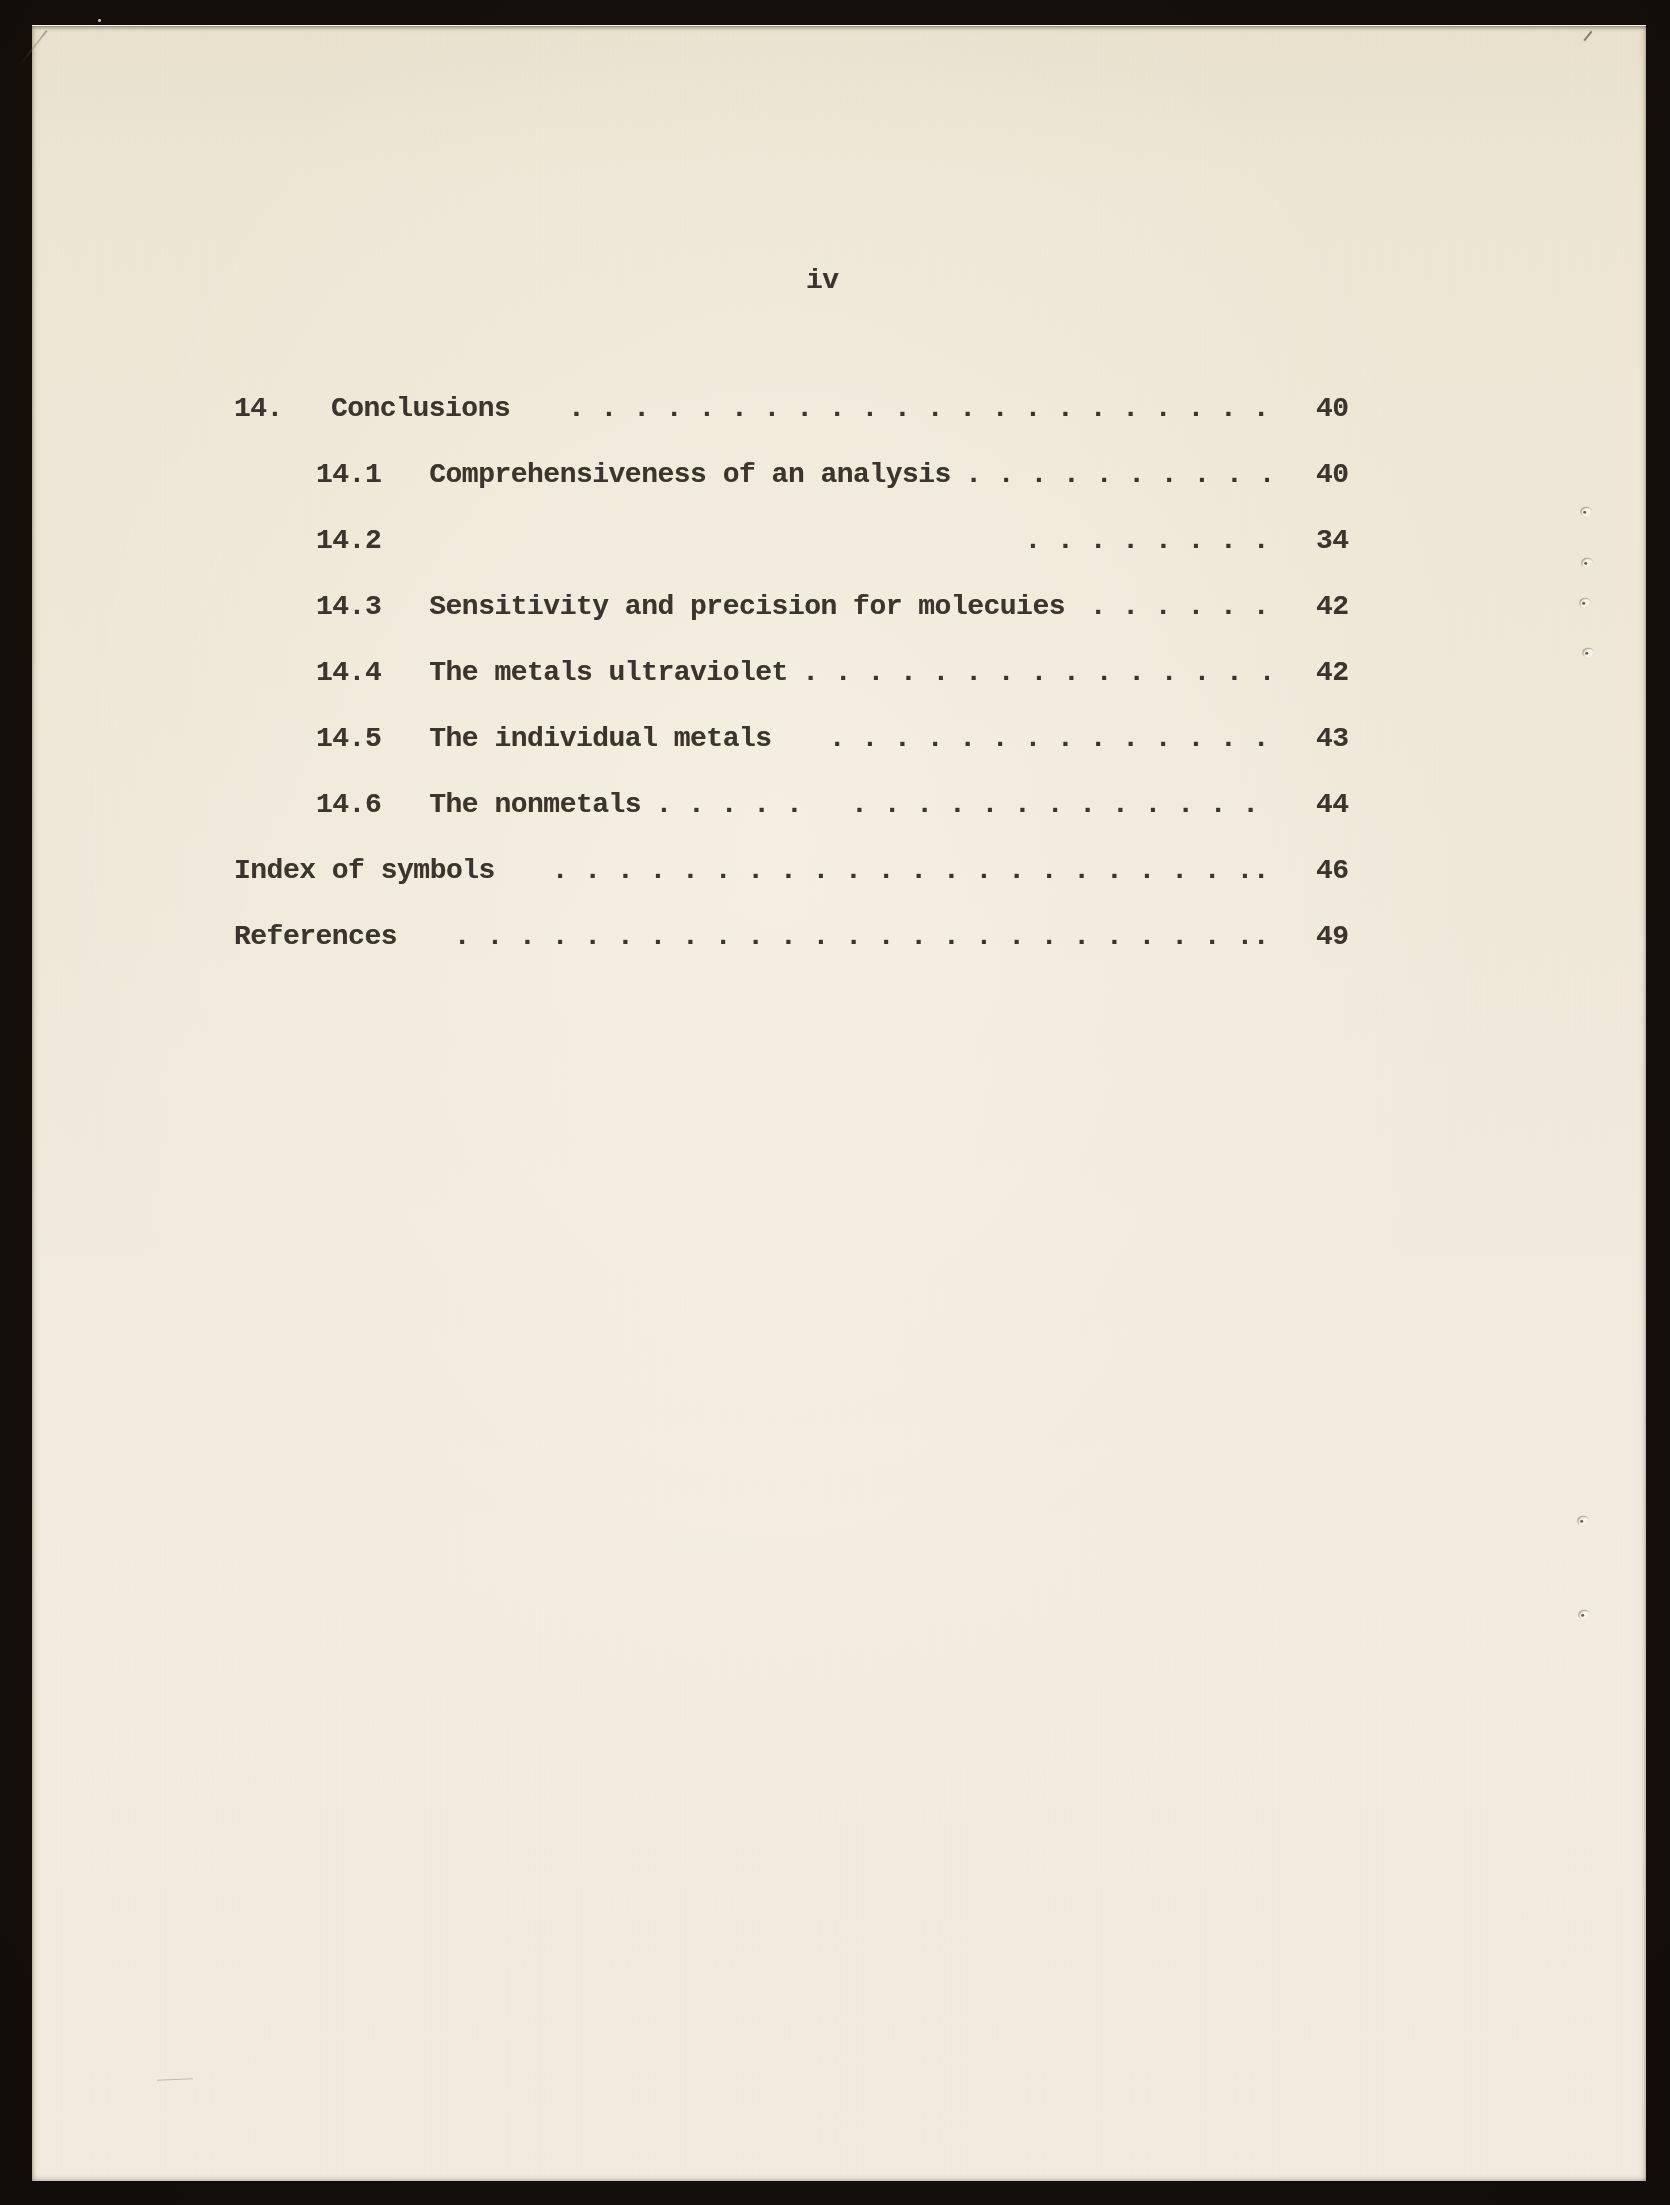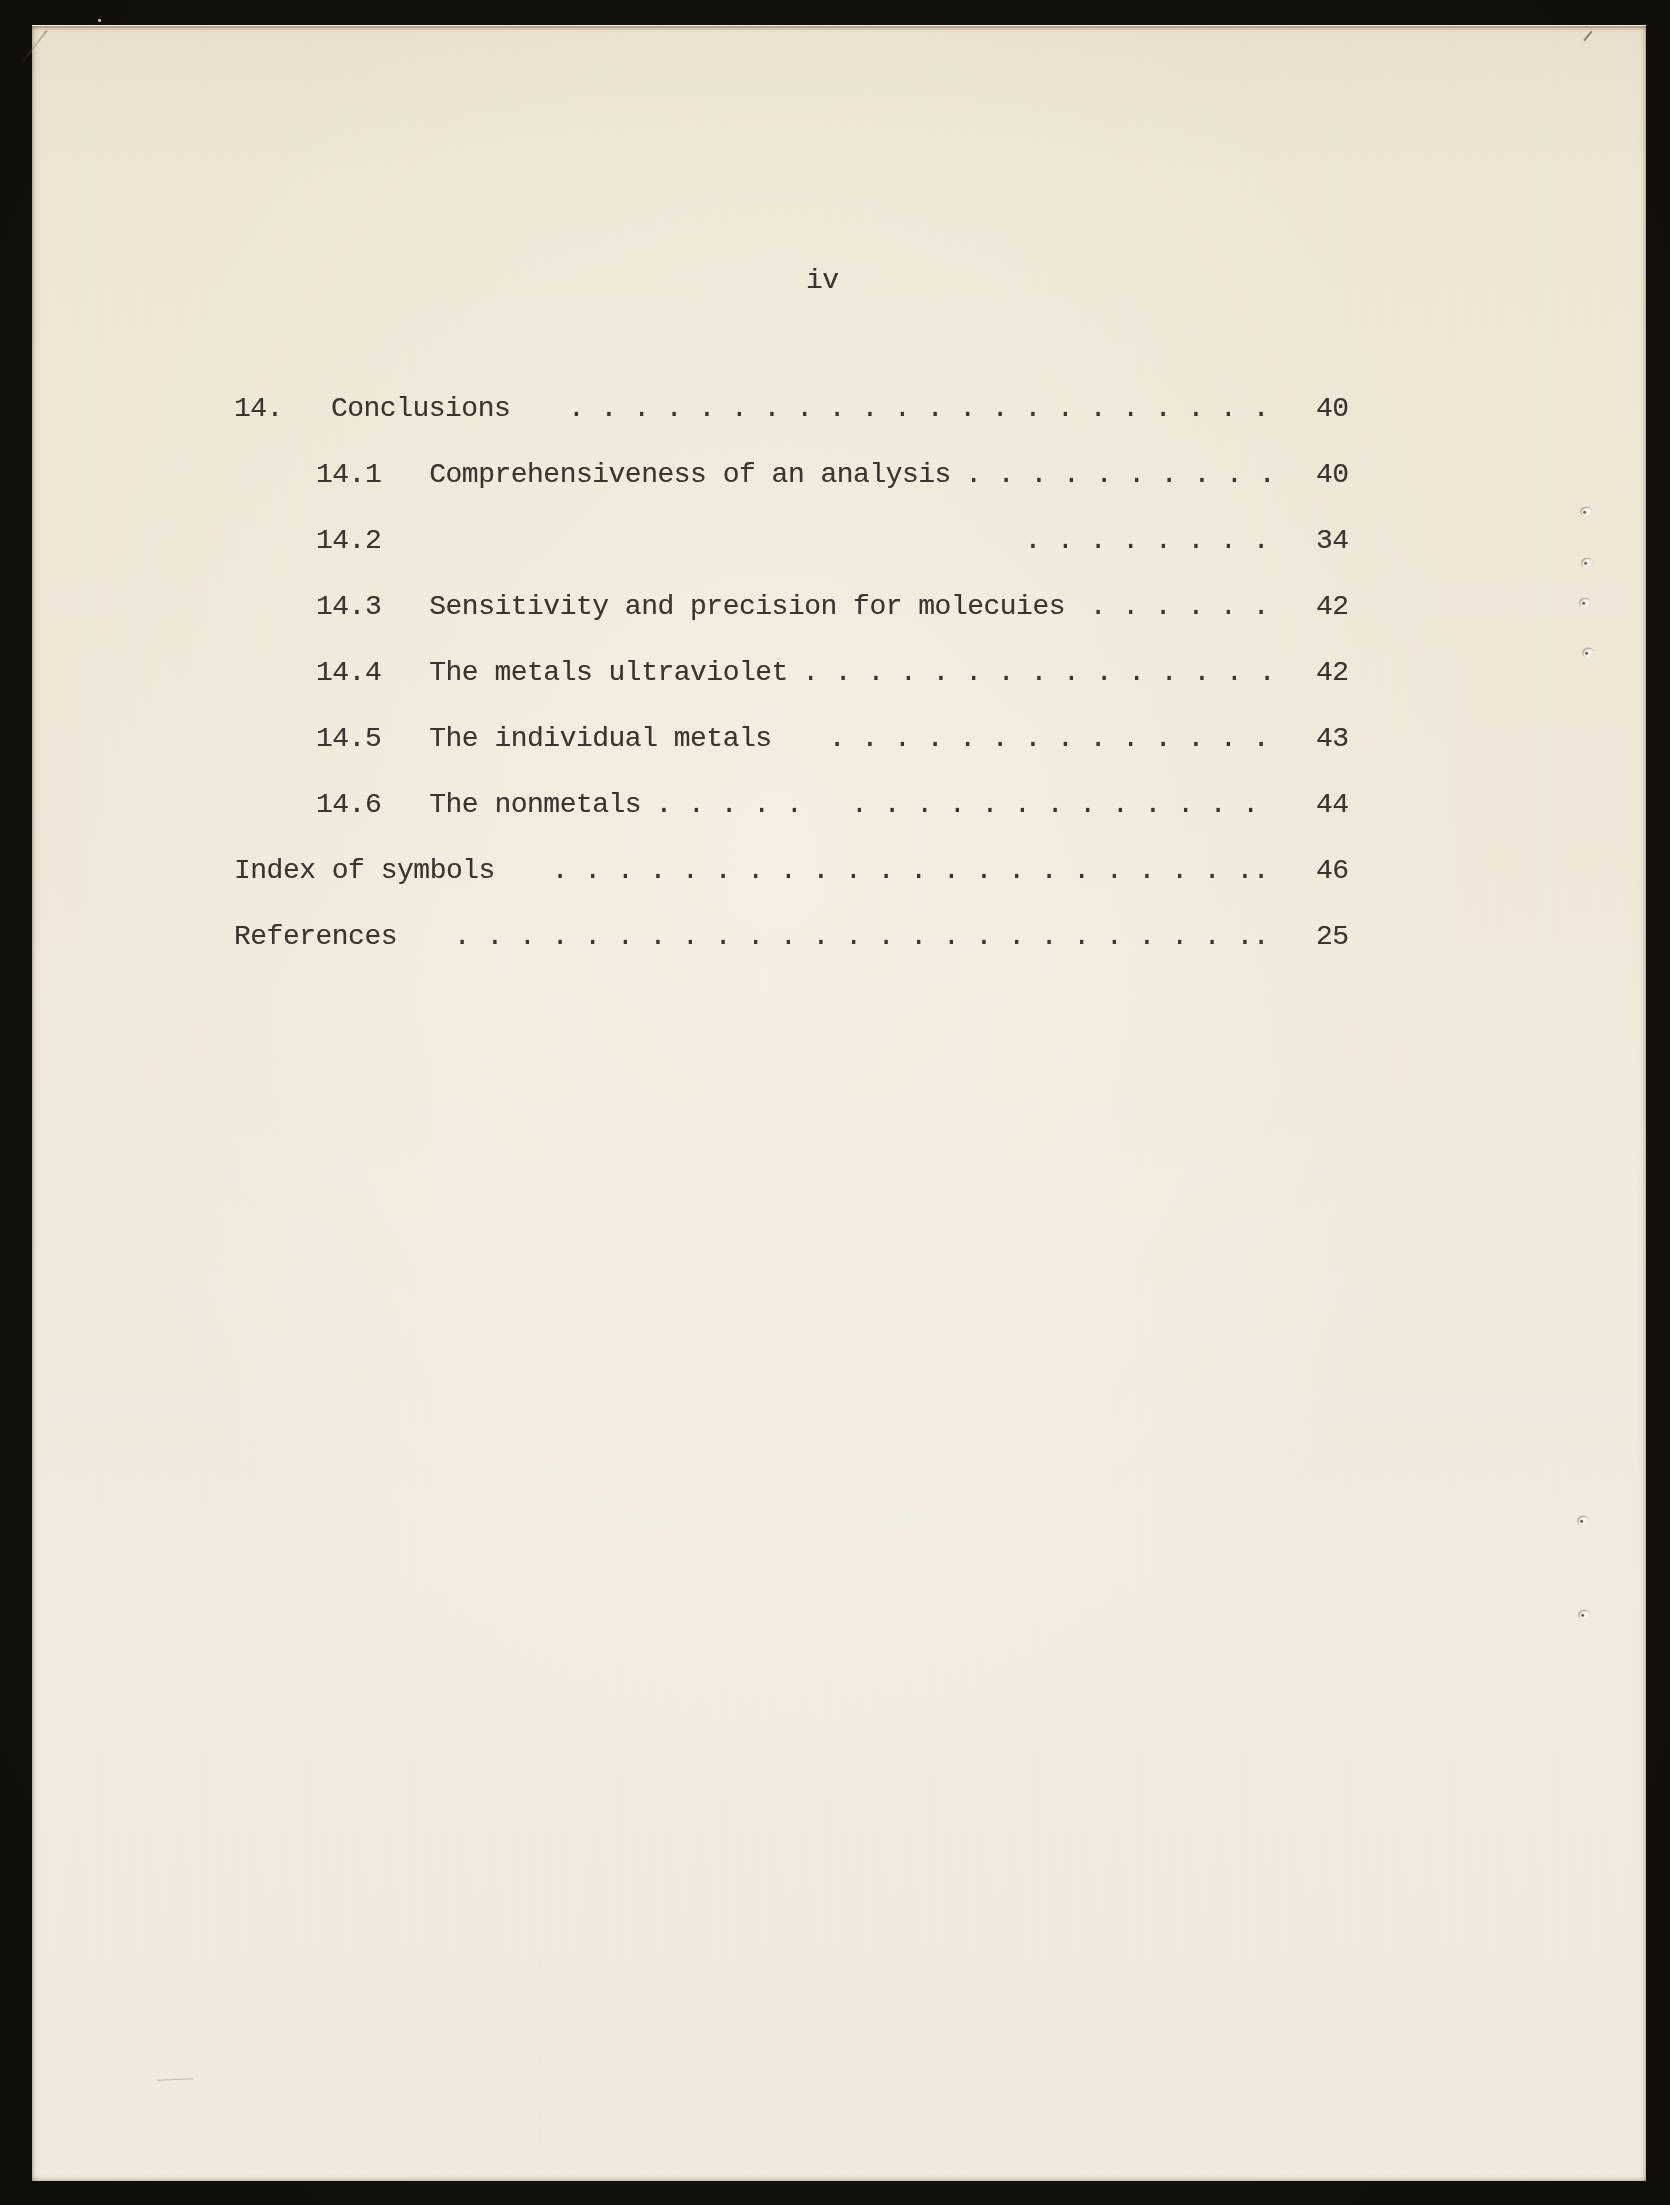--- a/index.html
+++ b/index.html
@@ -41,21 +41,21 @@
     transform:rotate(38deg);
     transform-origin:top left;
   }
   
   .typed{
     position:absolute;
     left:234px;top:186px;
     width:1119px;
     font-size:28px;
     letter-spacing:-0.5px;
-    font-weight:normal;
+    font-weight:bold;
     color:rgba(45,40,33,0.88);
     text-shadow:0 0 0.6px rgba(45,40,33,0.45);
     white-space:pre;
   }
   .line{height:66px;line-height:66px;}
   .folio-line{padding-left:572px;}
   .toc-row{display:flex;height:66px;line-height:66px;white-space:pre;}
   .toc-row.sub{padding-left:82px;}
   .toc-row .num{flex:none;}
   .toc-row.has-num .title{margin-left:48px;}
@@ -153,16 +153,16 @@
     <span class="page">44</span>
   </div><div class="toc-row">
     <span class="num"></span>
     <span class="title">Index of symbols</span>
     <span class="leader">. . . . . . . . . . . . . . . . . . . . . ..</span>
     <span class="page">46</span>
   </div><div class="toc-row">
     <span class="num"></span>
     <span class="title">References</span>
     <span class="leader">. . . . . . . . . . . . . . . . . . . . . . . . ..</span>
-    <span class="page">25</span>
+    <span class="page">49</span>
   </div></div>
 </div>
 
 
 </body></html>

